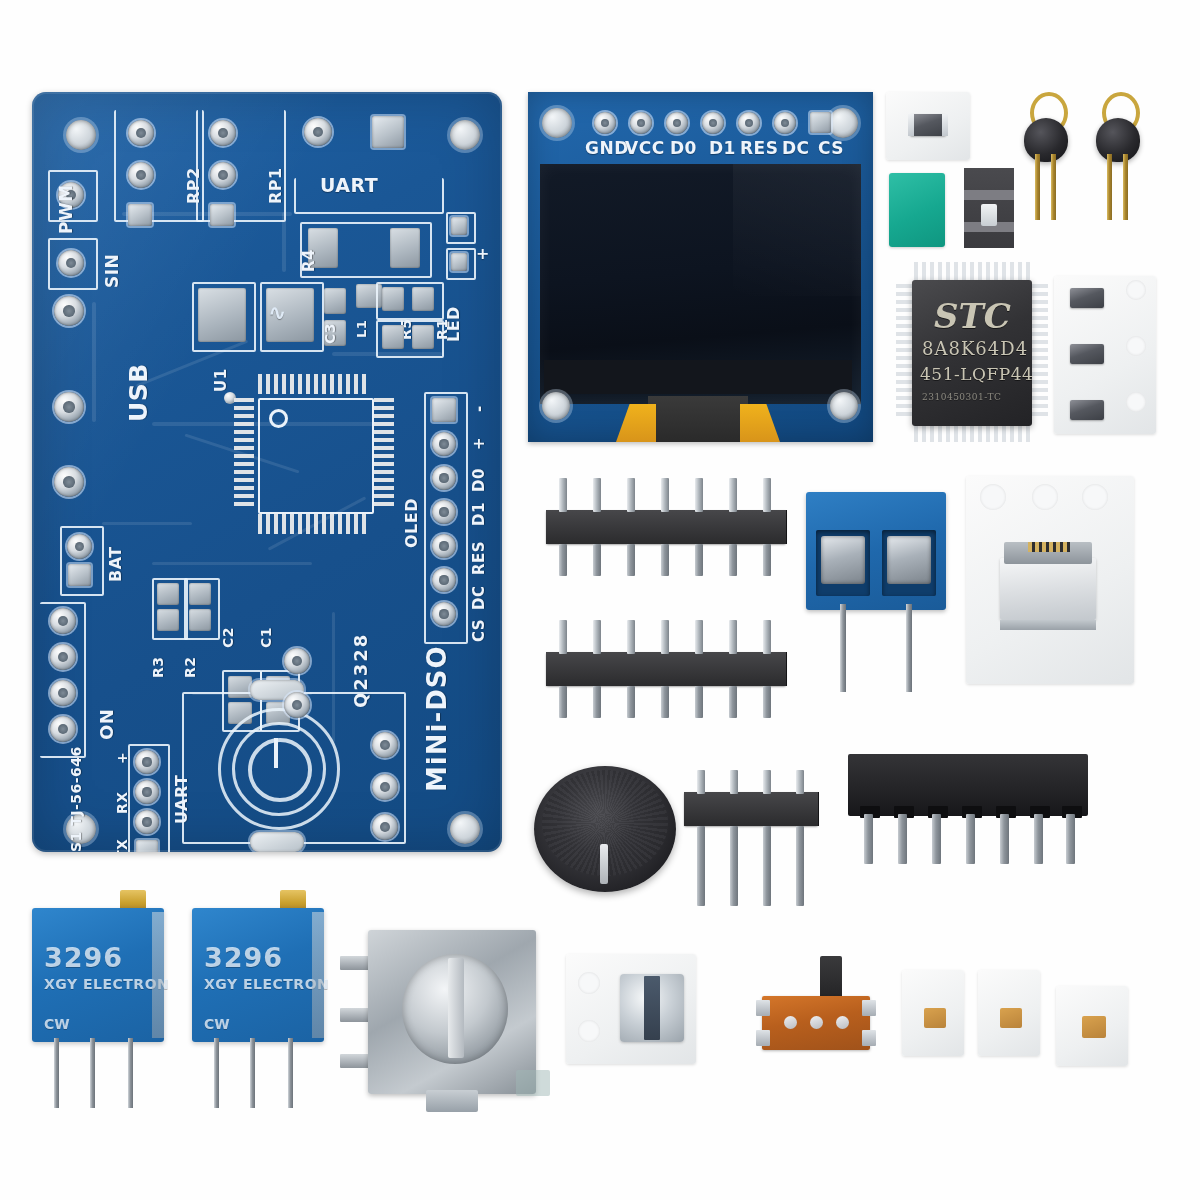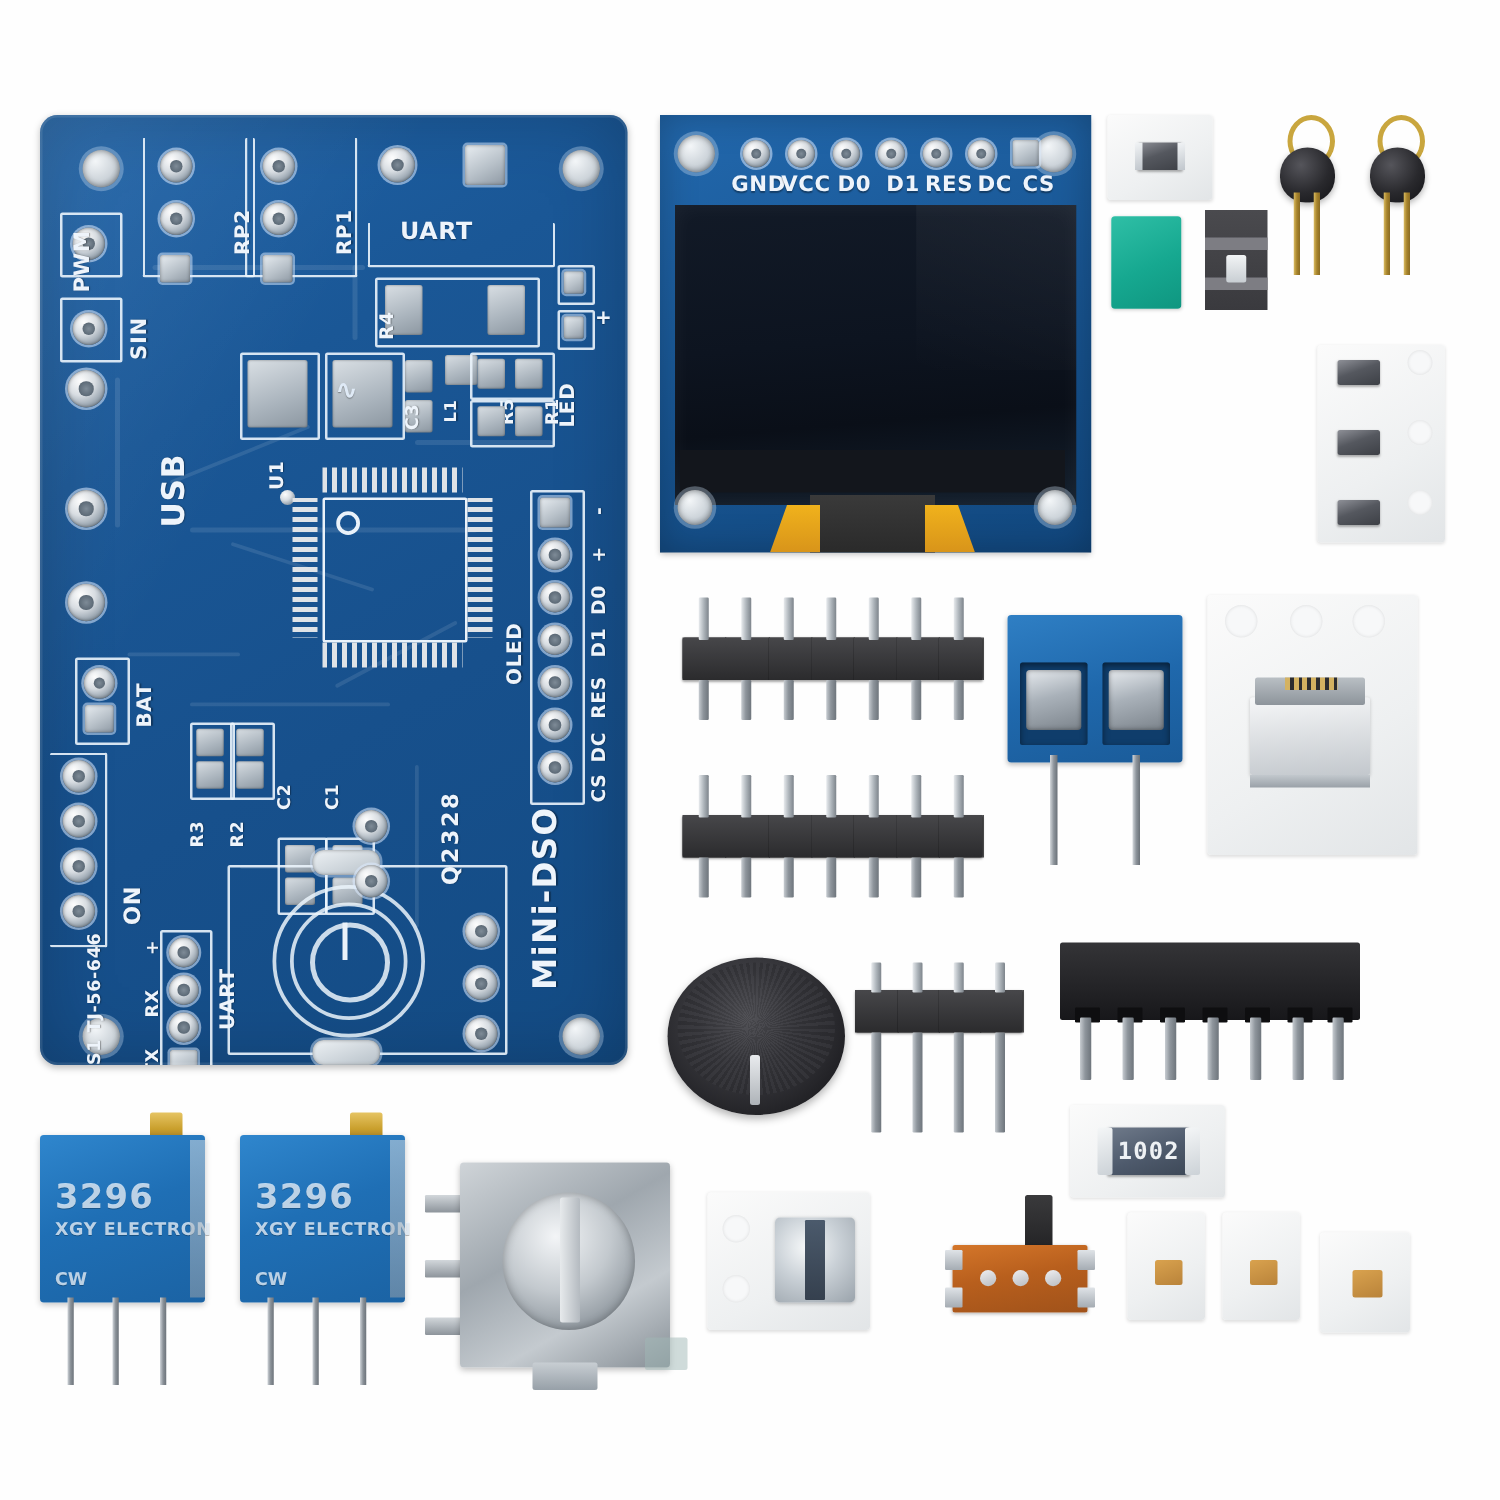--- a/index.html
+++ b/index.html
@@ -455,20 +455,32 @@
     <div class="coilleg" style="left:17px;top:62px;width:5px;height:66px;"></div>
     <div class="coilleg" style="left:33px;top:62px;width:5px;height:66px;"></div>
   </div>
   <div style="position:absolute;left:1090px;top:92px;width:56px;height:130px;">
     <div class="coilring" style="left:12px;top:0;width:30px;height:34px;"></div>
     <div class="coilbody" style="left:6px;top:26px;width:44px;height:44px;"></div>
     <div class="coilleg" style="left:17px;top:62px;width:5px;height:66px;"></div>
     <div class="coilleg" style="left:33px;top:62px;width:5px;height:66px;"></div>
   </div>
 
+  <div style="position:absolute;left:896px;top:262px;width:152px;height:182px;">
+    <div class="qpins" style="left:18px;top:0px;width:116px;height:20px;"></div>
+    <div class="qpins" style="left:18px;top:160px;width:116px;height:20px;"></div>
+    <div class="qpinsv" style="left:0px;top:22px;width:20px;height:136px;"></div>
+    <div class="qpinsv" style="left:132px;top:22px;width:20px;height:136px;"></div>
+    <div class="stc" style="left:16px;top:18px;width:120px;height:146px;">
+      <div class="stctxt" style="left:22px;top:16px;font-size:34px;font-style:italic;font-weight:bold;">STC</div>
+      <div class="stctxt" style="left:10px;top:58px;font-size:18px;letter-spacing:1px;">8A8K64D4</div>
+      <div class="stctxt" style="left:8px;top:84px;font-size:17px;letter-spacing:.5px;">451-LQFP44</div>
+      <div class="stctxt" style="left:10px;top:112px;font-size:9px;opacity:.6;letter-spacing:.5px;">2310450301-TC</div>
+    </div>
+  </div>
 
   <div class="tape" style="left:1054px;top:276px;width:102px;height:158px;">
     <div class="tapehole" style="left:72px;top:4px;width:20px;height:20px;"></div>
     <div class="tapehole" style="left:72px;top:60px;width:20px;height:20px;"></div>
     <div class="tapehole" style="left:72px;top:116px;width:20px;height:20px;"></div>
     <div class="smdchip" style="left:16px;top:12px;width:34px;height:20px;"></div>
     <div class="smdchip" style="left:16px;top:68px;width:34px;height:20px;"></div>
     <div class="smdchip" style="left:16px;top:124px;width:34px;height:20px;"></div>
   </div>
 
@@ -616,27 +628,20 @@
     <div class="encleg" style="left:0;top:32px;width:36px;height:14px;"></div>
     <div class="encleg" style="left:0;top:84px;width:36px;height:14px;"></div>
     <div class="encleg" style="left:0;top:130px;width:36px;height:14px;"></div>
     <div class="encbody" style="left:28px;top:6px;width:168px;height:164px;"></div>
     <div class="encknob" style="left:62px;top:30px;width:106px;height:110px;"></div>
     <div class="encslot" style="left:108px;top:34px;width:16px;height:100px;"></div>
     <div style="position:absolute;left:86px;top:166px;width:52px;height:22px;background:linear-gradient(180deg,#c8ced3,#97a0a8);border-radius:2px;"></div>
     <div style="position:absolute;left:176px;top:146px;width:34px;height:26px;background:#9fb8b6;opacity:.5;border-radius:2px;"></div>
   </div>
 
-  <div class="tape" style="left:856px;top:884px;width:124px;height:74px;">
-    <div class="res1002" style="left:30px;top:18px;width:66px;height:38px;">
-      <span style="font-size:19px;letter-spacing:1px;">1002</span>
-    </div>
-    <div class="rescap" style="left:22px;top:18px;width:12px;height:38px;"></div>
-    <div class="rescap" style="left:92px;top:18px;width:12px;height:38px;"></div>
-  </div>
 
   <div class="tape" style="left:566px;top:954px;width:130px;height:110px;">
     <div class="tapehole" style="left:12px;top:18px;width:22px;height:22px;"></div>
     <div class="tapehole" style="left:12px;top:66px;width:22px;height:22px;"></div>
     <div class="diode" style="left:54px;top:20px;width:64px;height:68px;"></div>
     <div class="diodebar" style="left:78px;top:22px;width:16px;height:64px;"></div>
   </div>
 
   <div style="position:absolute;left:756px;top:956px;width:120px;height:106px;">
     <div class="swact" style="left:64px;top:0;width:22px;height:44px;"></div>

